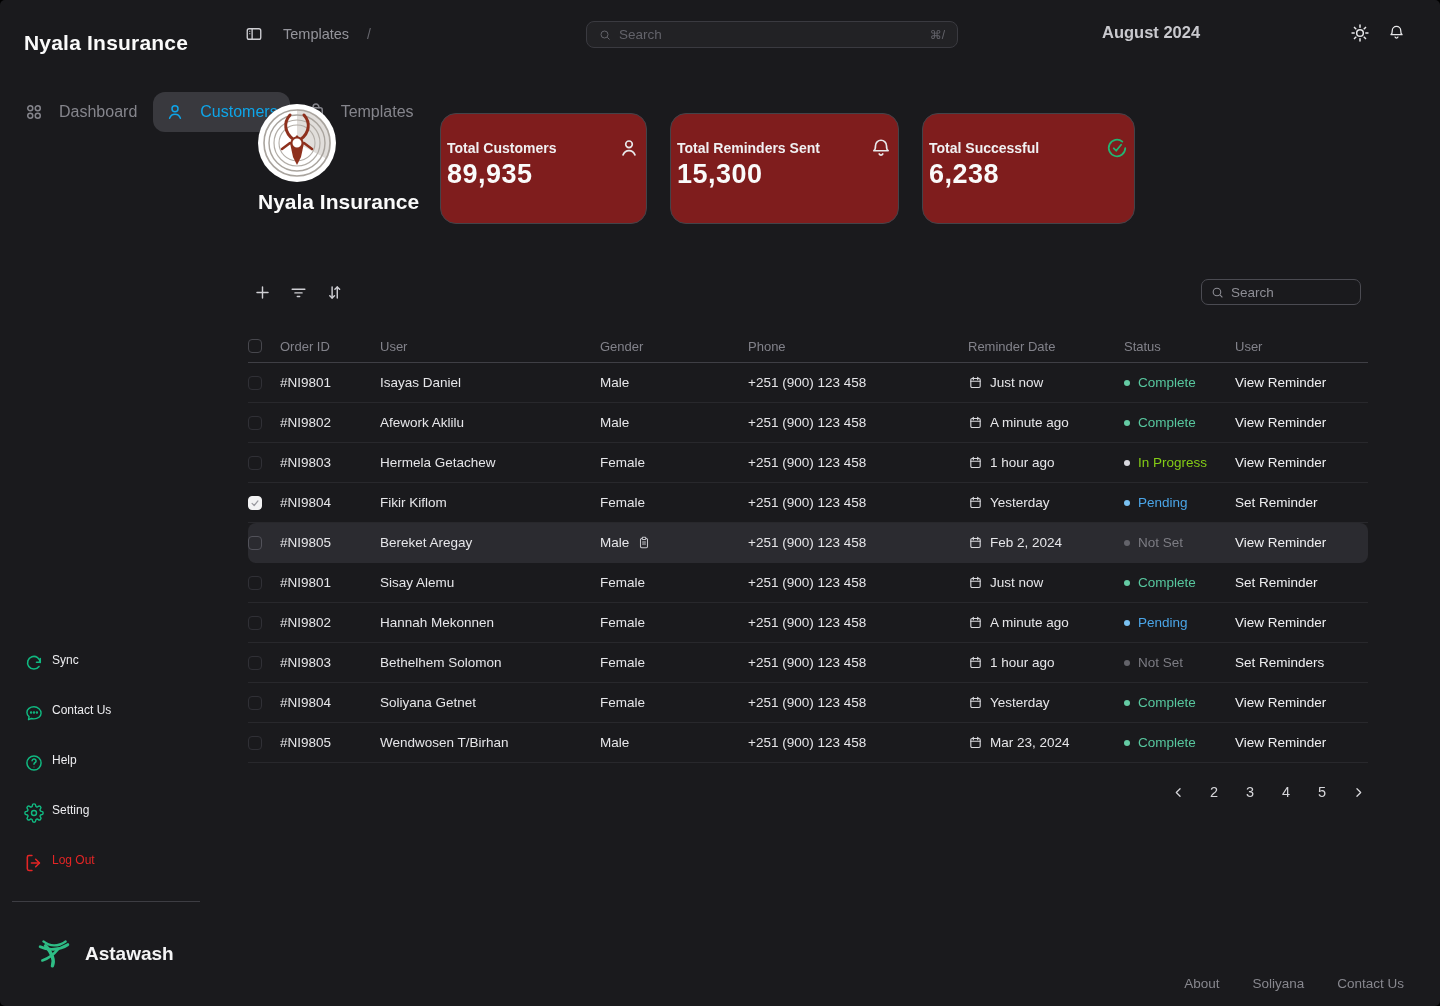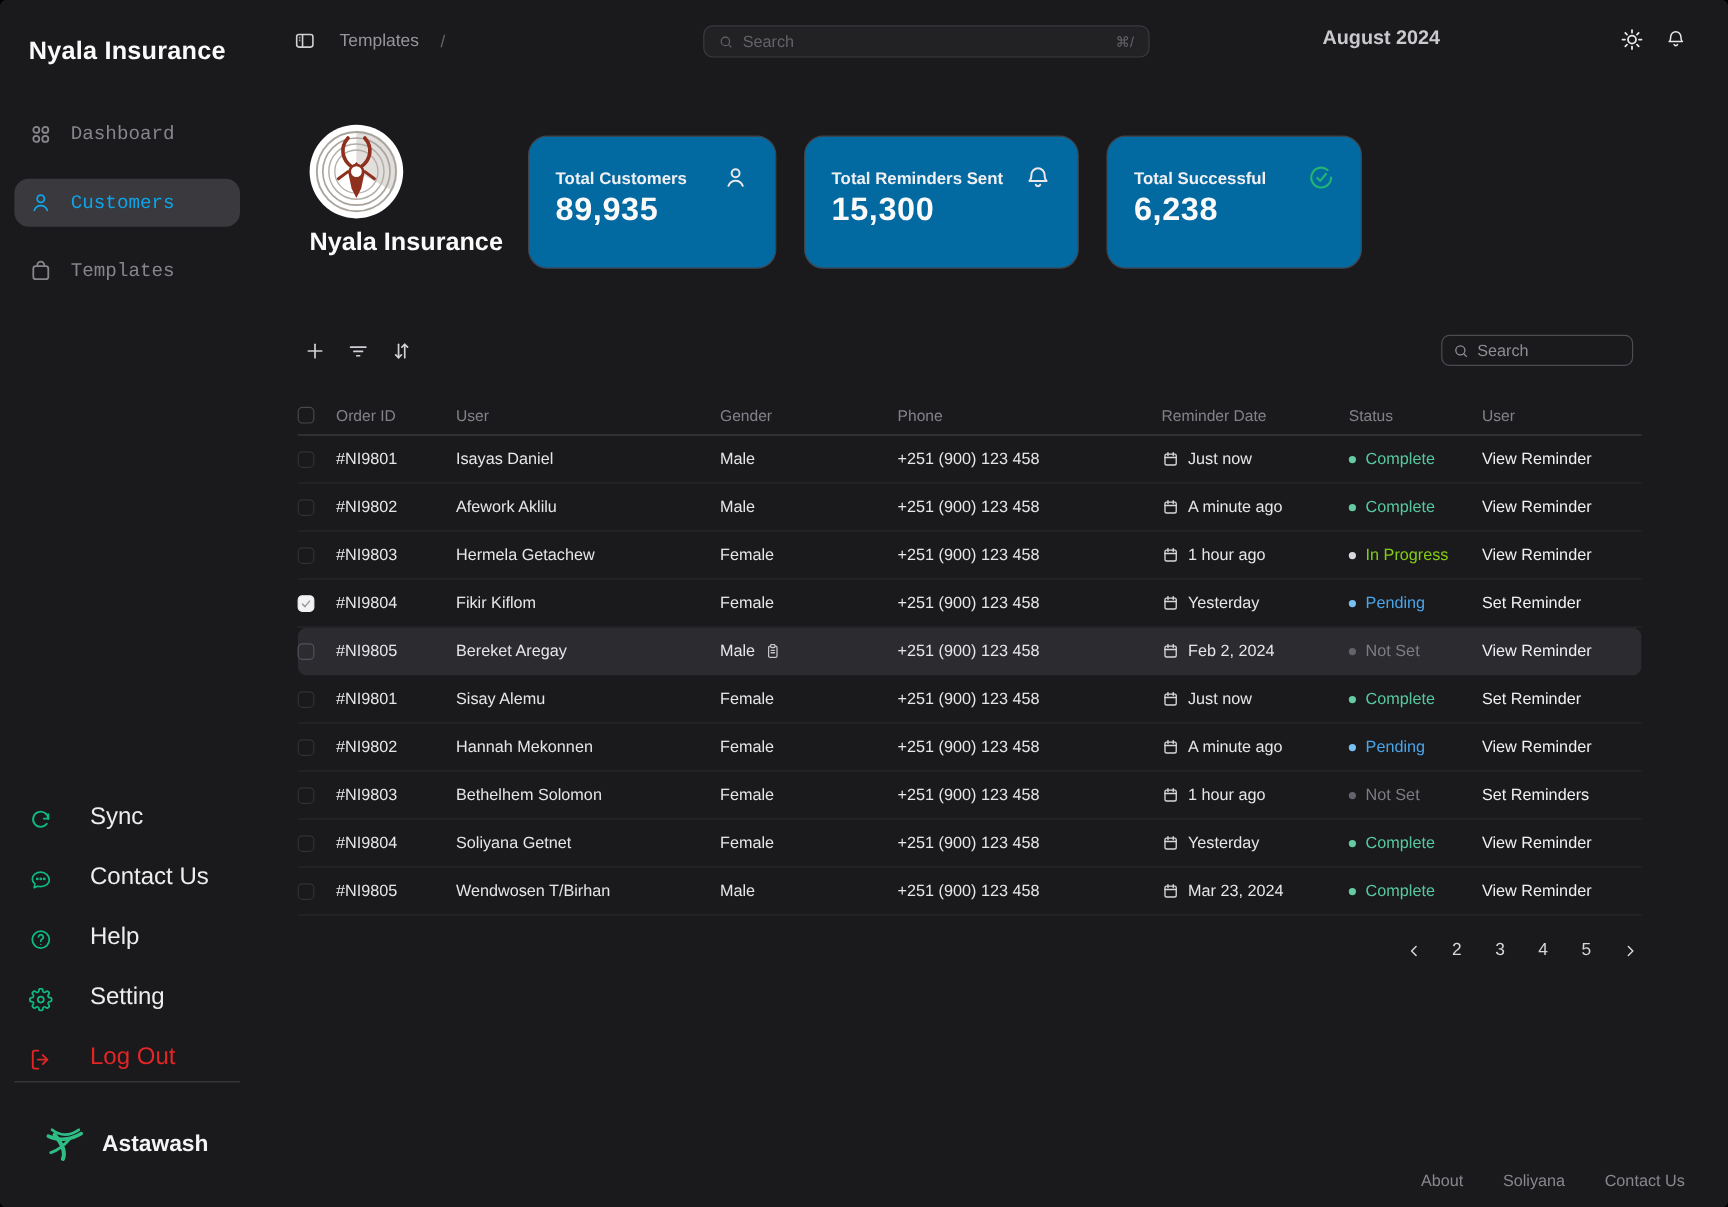--- a/index.html
+++ b/index.html
@@ -2,26 +2,26 @@
 <html><head>
 <meta charset="utf-8">
 <style>
   * { margin:0; padding:0; box-sizing:border-box; }
   html,body { background:#000; width:1440px; height:1006px; }
   body { font-family:"Liberation Sans", sans-serif; }
   .app { position:relative; width:1440px; height:1006px; background:#1a1a1d; border-radius:5px; overflow:hidden; }
 
   
   .sidebar-title { position:absolute; left:24px; top:31px; font-size:21px; font-weight:700; color:#fafafa; letter-spacing:.2px; }
-  #main-nav { position:absolute; left:12px; top:92px; width:188px; display:flex; flex-direction:column; gap:17px;font-family:Liberation Mono, monospace; }
+  #main-nav { position:absolute; left:12px; top:92px; width:188px; display:flex; flex-direction:row; gap:4px; }
   .nav-item { display:flex; align-items:center; gap:15px; height:40px; padding:0 12px; border-radius:12px; color:#85858c; font-size:16px; cursor:pointer; }
   .nav-item.active { background:#39393e; color:#0ea5e9; }
   .nav-item svg { width:20px; height:20px; flex:none; }
   #footer-nav { position:absolute; left:12px; top:653px; width:188px; display:flex; flex-direction:column; gap:10px; }
-  .fnav-item { display:flex; align-items:flex-end; gap:31px; height:40px; padding:0 12px; font-size:20px; color:#ededf0; cursor:pointer; }
+  .fnav-item { display:flex; align-items:flex-start; gap:8px; height:40px; padding:0 12px; font-size:12px; color:#ededf0; cursor:pointer; }
   .fnav-item svg { width:20px; height:20px; color:#10b981; flex:none; }
   .fnav-item.danger { color:#e42525; }
   .fnav-item.danger svg { color:#e42525; }
   .sidebar-divider { position:absolute; left:12px; top:901px; width:188px; border:none; border-top:1px solid #3d3d43; }
   .brand-footer { position:absolute; left:36px; top:933px; display:flex; align-items:center; gap:13px; }
   .brand-footer svg { width:36px; height:36px; }
   .brand-footer span { font-size:19px; font-weight:700; color:#f4f4f5; }
 
   
   .panel-toggle { position:absolute; left:245px; top:25px; width:18px; height:18px; color:#cfcfd4; cursor:pointer; }
@@ -38,21 +38,21 @@
   .icon-btn svg { width:100%; height:100%; }
   .sun-btn { left:1350px; top:23px; width:20px; height:20px; }
   .bell-btn { left:1388px; top:23px; width:17px; height:19px; }
 
   
   .logo-circle { position:absolute; left:257px; top:103px; width:80px; height:80px; }
   .brand-name { position:absolute; left:258px; top:190px; font-size:21px; font-weight:700; color:#fafafa; }
 
   
   .stats { position:absolute; left:440px; top:113px; width:928px; display:flex; gap:23px; }
-  .card { height:111px; background:#0369a1; border:1px solid #434349; border-radius:16px; padding:23px 22px 0; flex:none; }
+  .card { height:111px; background:#7f1d1d; border:1px solid #434349; border-radius:16px; padding:23px 6px 0; flex:none; }
   .card:nth-child(1){ width:207px; } .card:nth-child(2){ width:229px; }
   .card:nth-child(3){ width:213px; } .card:nth-child(4){ width:210px; }
   .card-head { display:flex; justify-content:space-between; align-items:center; }
   .card-label { font-size:14px; font-weight:700; color:#f0f0f2; }
   .card-icon { width:22px; height:22px; color:#e8e8ea; }
   .card-icon svg { width:22px; height:22px; }
   .card-value { margin-top:13px; font-size:27px; font-weight:700; color:#fafafa; letter-spacing:.5px; }
 
   
   .toolbar-icons { position:absolute; left:253px; top:283px; display:flex; gap:17px; }

